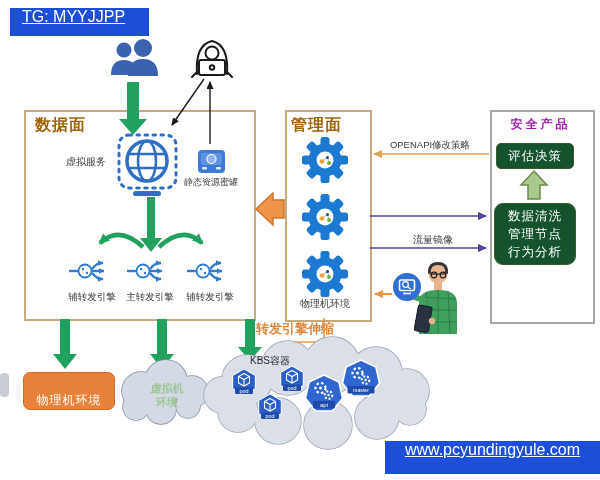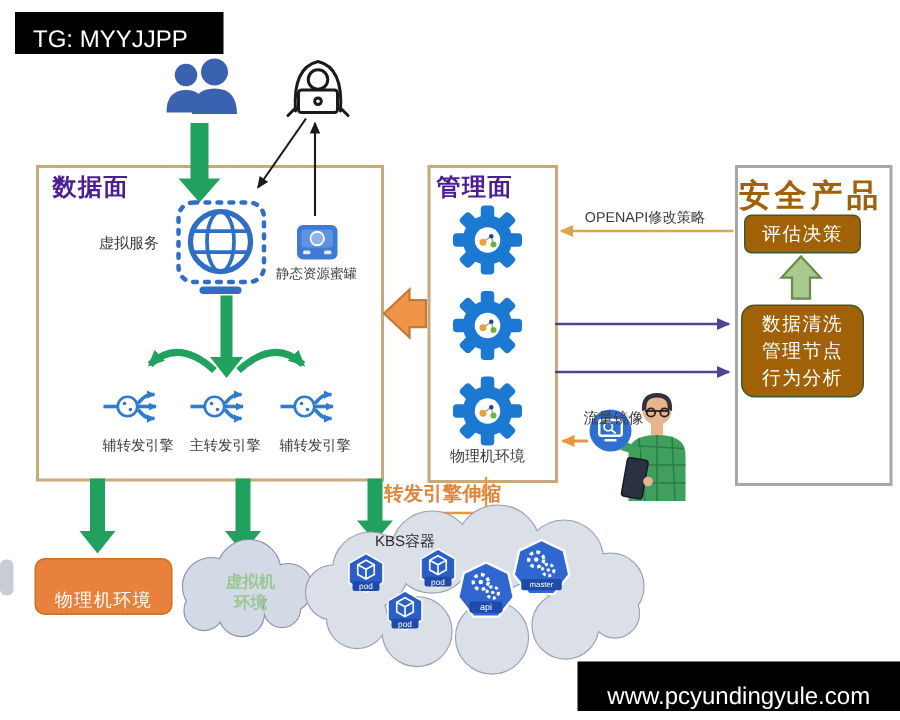--- a/index.html
+++ b/index.html
@@ -3,25 +3,25 @@
 <meta charset="utf-8">
 <style>
   html,body{margin:0;padding:0;background:#fff;}
   .canvas{position:relative;width:600px;height:480px;background:#ffffff;overflow:hidden;
           font-family:"Liberation Sans","DejaVu Sans",sans-serif;}
   .layer{position:absolute;left:0;top:0;z-index:2;pointer-events:none;}
   .boxframe{position:absolute;border:2px solid #C9A87C;background:transparent;z-index:1;}
   .boxframe.security{border-color:#A7A7A7;}
   .txt{position:absolute;z-index:3;color:#3a3a3a;}
   .center{text-align:center;}
-  .plane-title{font-size:16px;font-weight:bold;color:#4c1d95;letter-spacing:1px;z-index:3;position:absolute;}
-  .sec-title{font-size:21px;font-weight:bold;color:#a16207;letter-spacing:3px;}
-  .greenbox{position:absolute;z-index:3;background:#a16207;border:1px solid #3E5A29;color:#fff;
+  .plane-title{font-size:16px;font-weight:bold;color:#a16207;letter-spacing:1px;z-index:3;position:absolute;}
+  .sec-title{font-size:12px;font-weight:bold;color:#a21caf;letter-spacing:3px;}
+  .greenbox{position:absolute;z-index:3;background:#14532d;border:1px solid #3E5A29;color:#fff;
             display:flex;flex-direction:column;align-items:center;justify-content:center;letter-spacing:1px;}
-  .badge{position:absolute;z-index:5;background:#000000;color:#fff;display:flex;align-items:flex-end;}
+  .badge{position:absolute;z-index:5;background:#1d4ed8;color:#fff;display:flex;align-items:flex-start;text-decoration:underline;}
   .orangebox{position:absolute;z-index:3;background:#E8813B;border:1.5px solid #CE6E28;border-radius:7px;
              color:#fff;display:flex;align-items:flex-end;justify-content:center;font-size:12px;letter-spacing:1px;}
   .cloudtxt{color:#9CC695;font-weight:bold;line-height:1.25;}
   .flowlbl{font-size:10px;}
   .graytab{position:absolute;z-index:1;background:#C9CDD3;border-radius:4px;}
 </style>
 </head>
 <body>
 
 <div class="canvas">
@@ -302,21 +302,21 @@
 
   <div class="txt center" style="left:60px;top:155px;width:52px;font-size:10px;">虚拟服务</div>
   <div class="txt center" style="left:178px;top:176px;width:66px;font-size:9px;">静态资源蜜罐</div>
   <div class="txt center" style="left:58px;top:291px;width:68px;font-size:9.5px;">辅转发引擎</div>
   <div class="txt center" style="left:116px;top:291px;width:68px;font-size:9.5px;">主转发引擎</div>
   <div class="txt center" style="left:176px;top:291px;width:68px;font-size:9.5px;">辅转发引擎</div>
 
   <div class="txt center" style="left:294px;top:297px;width:62px;font-size:10px;">物理机环境</div>
 
   <div class="txt center" style="left:378px;top:139px;width:104px;font-size:9.5px;">OPENAPI修改策略</div>
-  <div class="txt center flowlbl" style="left:364px;top:233px;width:90px;margin-top:39px;">流量镜像</div>
+  <div class="txt center flowlbl" style="left:388px;top:233px;width:90px;">流量镜像</div>
   <div class="txt" style="left:256px;top:320px;font-size:13px;color:#E0863C;font-weight:bold;">转发引擎伸缩</div>
 
   <div class="greenbox" style="left:496px;top:143px;width:76px;height:24px;border-radius:5px;font-size:12.5px;">
     <span>评估决策</span>
   </div>
   <div class="greenbox" style="left:494px;top:203px;width:80px;height:60px;border-radius:9px;font-size:12.5px;line-height:1.45;">
     <span>数据清洗</span>
     <span>管理节点</span>
     <span>行为分析</span>
   </div>

